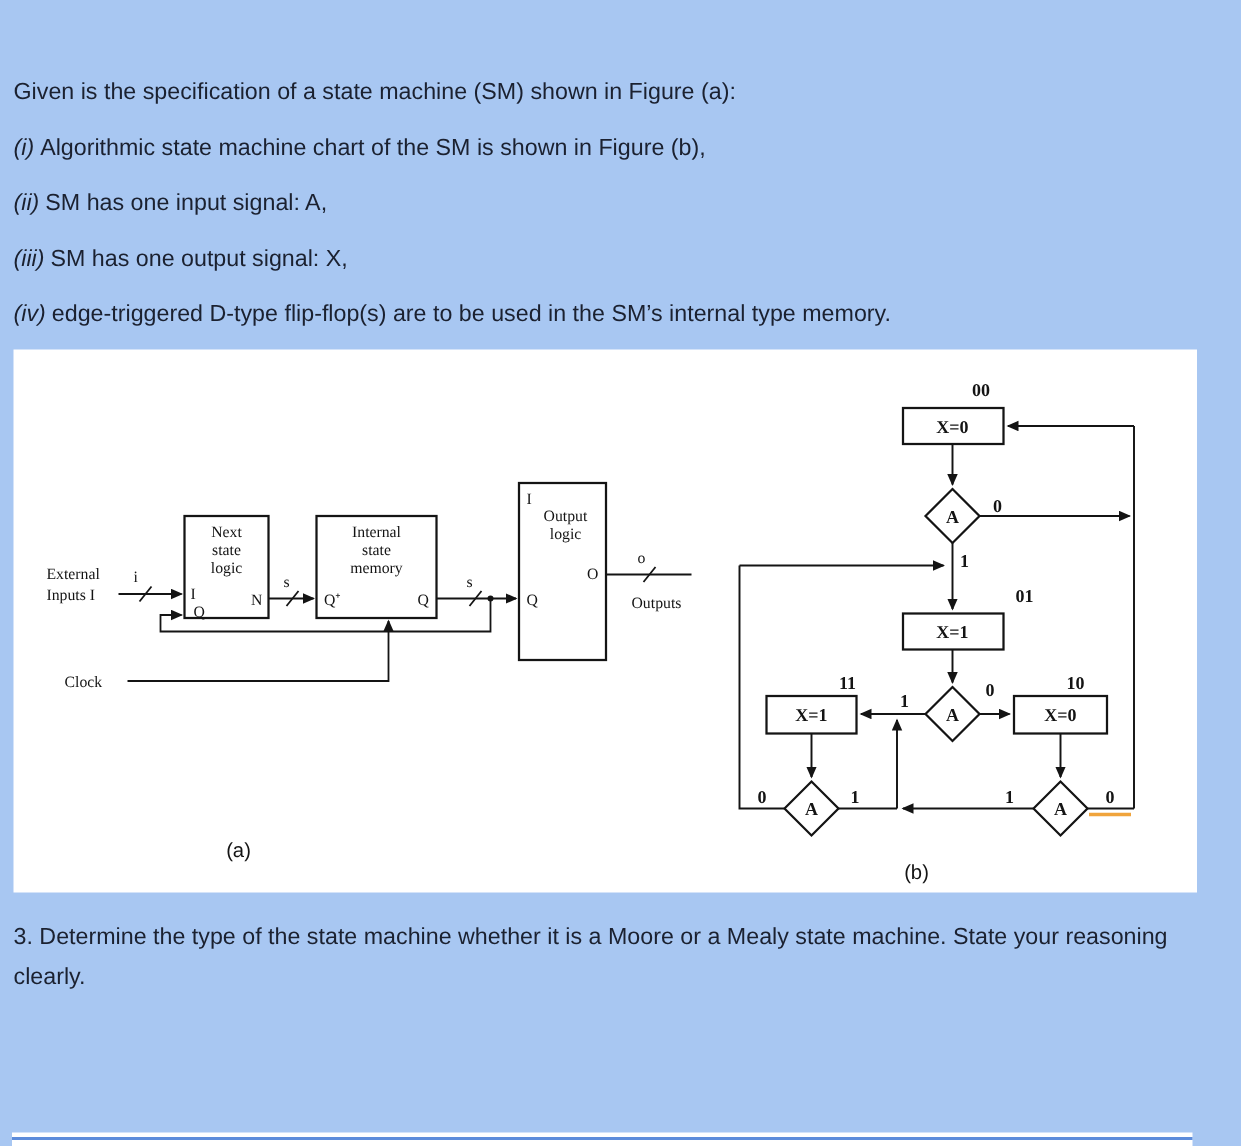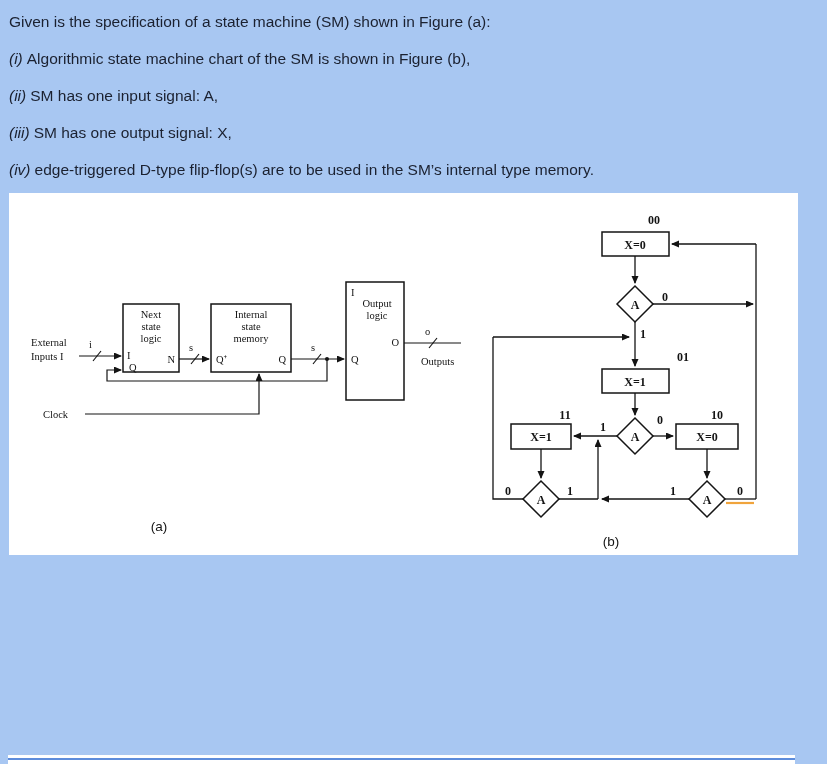--- a/index.html
+++ b/index.html
@@ -4,21 +4,21 @@
 <style>
   * { margin: 0; padding: 0; box-sizing: border-box; }
   html, body { width: 827px; height: 764px; }
   body {
     background: #a8c7f2;
     font-family: "Liberation Sans", sans-serif;
     color: #1b2130;
     position: relative;
     overflow: hidden;
   }
-  .content { padding: 8px 10px 0 9px; }
+  .content { padding: 8px 10px 0 9px; margin-top: 40px; }
   .qline { font-size: 15.5px; line-height: 27px; margin-bottom: 10px; }
   .marker { font-style: italic; margin-right: 4px; }
   .figure-panel { width: 789px; height: 362px; background: #ffffff; margin: 2px 0 16px 0; }
   svg text { user-select: none; }
   .bottom-strip { position: absolute; left: 8px; bottom: 0; width: 787px; height: 9px; background: #ffffff; }
   .strip-line { margin-top: 3px; height: 2px; background: #5d8cdb; }
 </style>
 </head>
 <body>
 
@@ -147,17 +147,18 @@
         <text x="561" y="302">1</text>
         <text x="698" y="310.5">A</text>
         <text x="664" y="302">1</text>
         <text x="731" y="302">0</text>
       </g>
 
       <text x="602" y="353" text-anchor="middle" font-family="Liberation Sans, sans-serif" font-size="13.5" fill="#141414">(b)</text>
     </svg>
   </div>
 
+  <p class="qline">3. Determine the type of the state machine whether it is a Moore or a Mealy state machine. State your reasoning clearly.</p>
 </div>
 
 <div class="bottom-strip">
   <div class="strip-line"></div>
 </div>
 
 </body></html>

